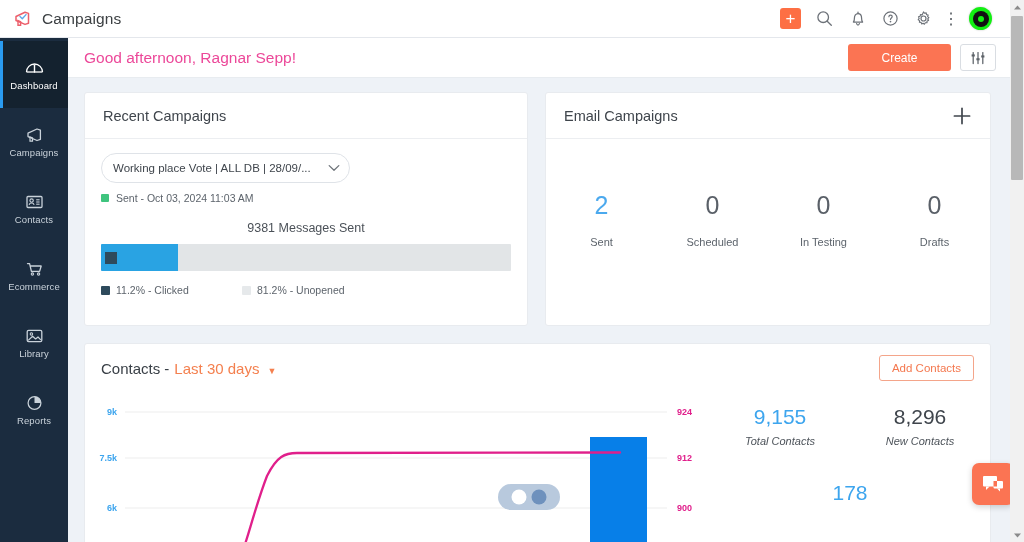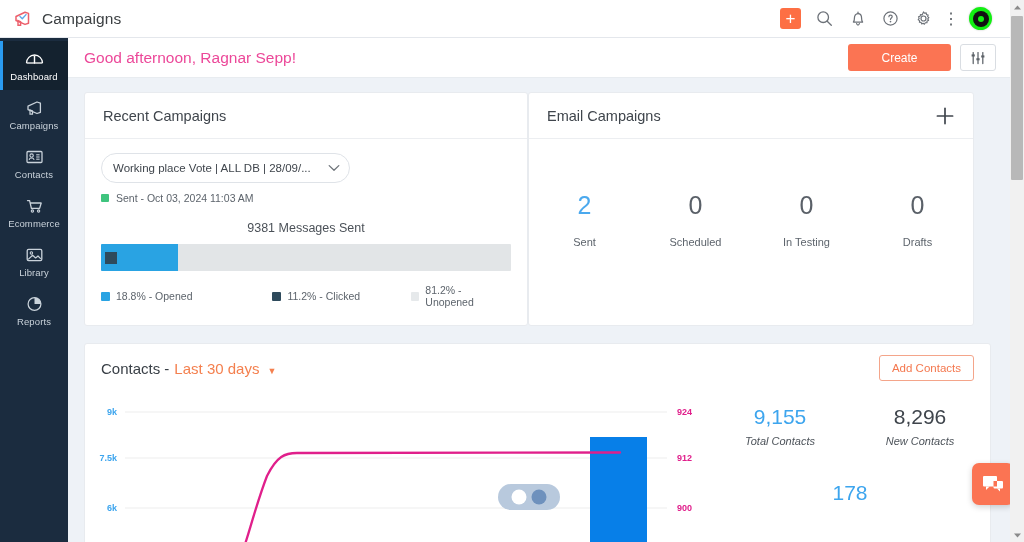--- a/index.html
+++ b/index.html
@@ -35,21 +35,21 @@
   }
   .avatar-in { width:16px; height:16px; border-radius:50%; background:#111; display:flex;align-items:center;justify-content:center;}
   .avatar-in-d { width:6px;height:6px;border-radius:50%;background:#11f011;}
 
   
   .sidebar {
     position:absolute; top:38px; left:0; width:68px; bottom:0;
     background:#1b2c3f; z-index:25; padding-top:3px;
   }
   .side-item {
-    position:relative; height:49px; display:flex; flex-direction:column;
+    position:relative; height:67px; display:flex; flex-direction:column;
     align-items:center; justify-content:center; gap:3px; color:#c9d2da;
   }
   .side-item.active { background:#14222f; color:#fff; }
   .side-item.active::before {
     content:""; position:absolute; left:0; top:0; bottom:0; width:3px; background:#2a9bf0;
   }
   .side-label { font-size:9.5px; letter-spacing:.1px; }
   .side-ico { height:19px; display:flex;align-items:center;justify-content:center;}
 
   
@@ -63,21 +63,21 @@
   .create-btn {
     background:#fb7453; color:#fff; border:none; width:103px; height:27px;
     border-radius:3px; font-size:12px; font-family:inherit; cursor:pointer;
   }
   .filter-btn {
     width:36px; height:27px; border:1px solid #d9dde2; border-radius:3px;
     background:#fff; display:flex; align-items:center; justify-content:center; cursor:pointer;
   }
 
   .content { padding:14px 15px 0 16px; }
-  .row { display:flex; }
+  .row { display:flex; gap:17px; }
   .card { background:#fff; border:1px solid #e8ebef; border-radius:3px; }
   .card-head {
     height:46px; display:flex; align-items:center; padding:0 18px;
     border-bottom:1px solid #eceef1;
   }
   .card-title { font-size:14.5px; color:#3f454c; }
 
   
   .rc { width:444px; height:234px; }
   .rc-body { padding:14px 16px 0 16px; }
@@ -341,24 +341,20 @@
             </div>
 
             <div class="msg-sent">9381 Messages Sent</div>
 
             <div class="bar">
               <div class="bar-opened" style="width:18.8%"></div>
               <div class="bar-clicked"></div>
             </div>
 
             <div class="legend">
-              <div class="legend-item" style="width:175px">
-                <span class="lg-sw" style="background:#29a3e3"></span>
-                <span>18.8% - Opened</span>
-              </div>
               <div class="legend-item" style="width:141px">
                 <span class="lg-sw" style="background:#2e4a5c"></span>
                 <span>11.2% - Clicked</span>
               </div>
               <div class="legend-item">
                 <span class="lg-sw" style="background:#e6e9eb"></span>
                 <span>81.2% - Unopened</span>
               </div>
             </div>
           </div>

